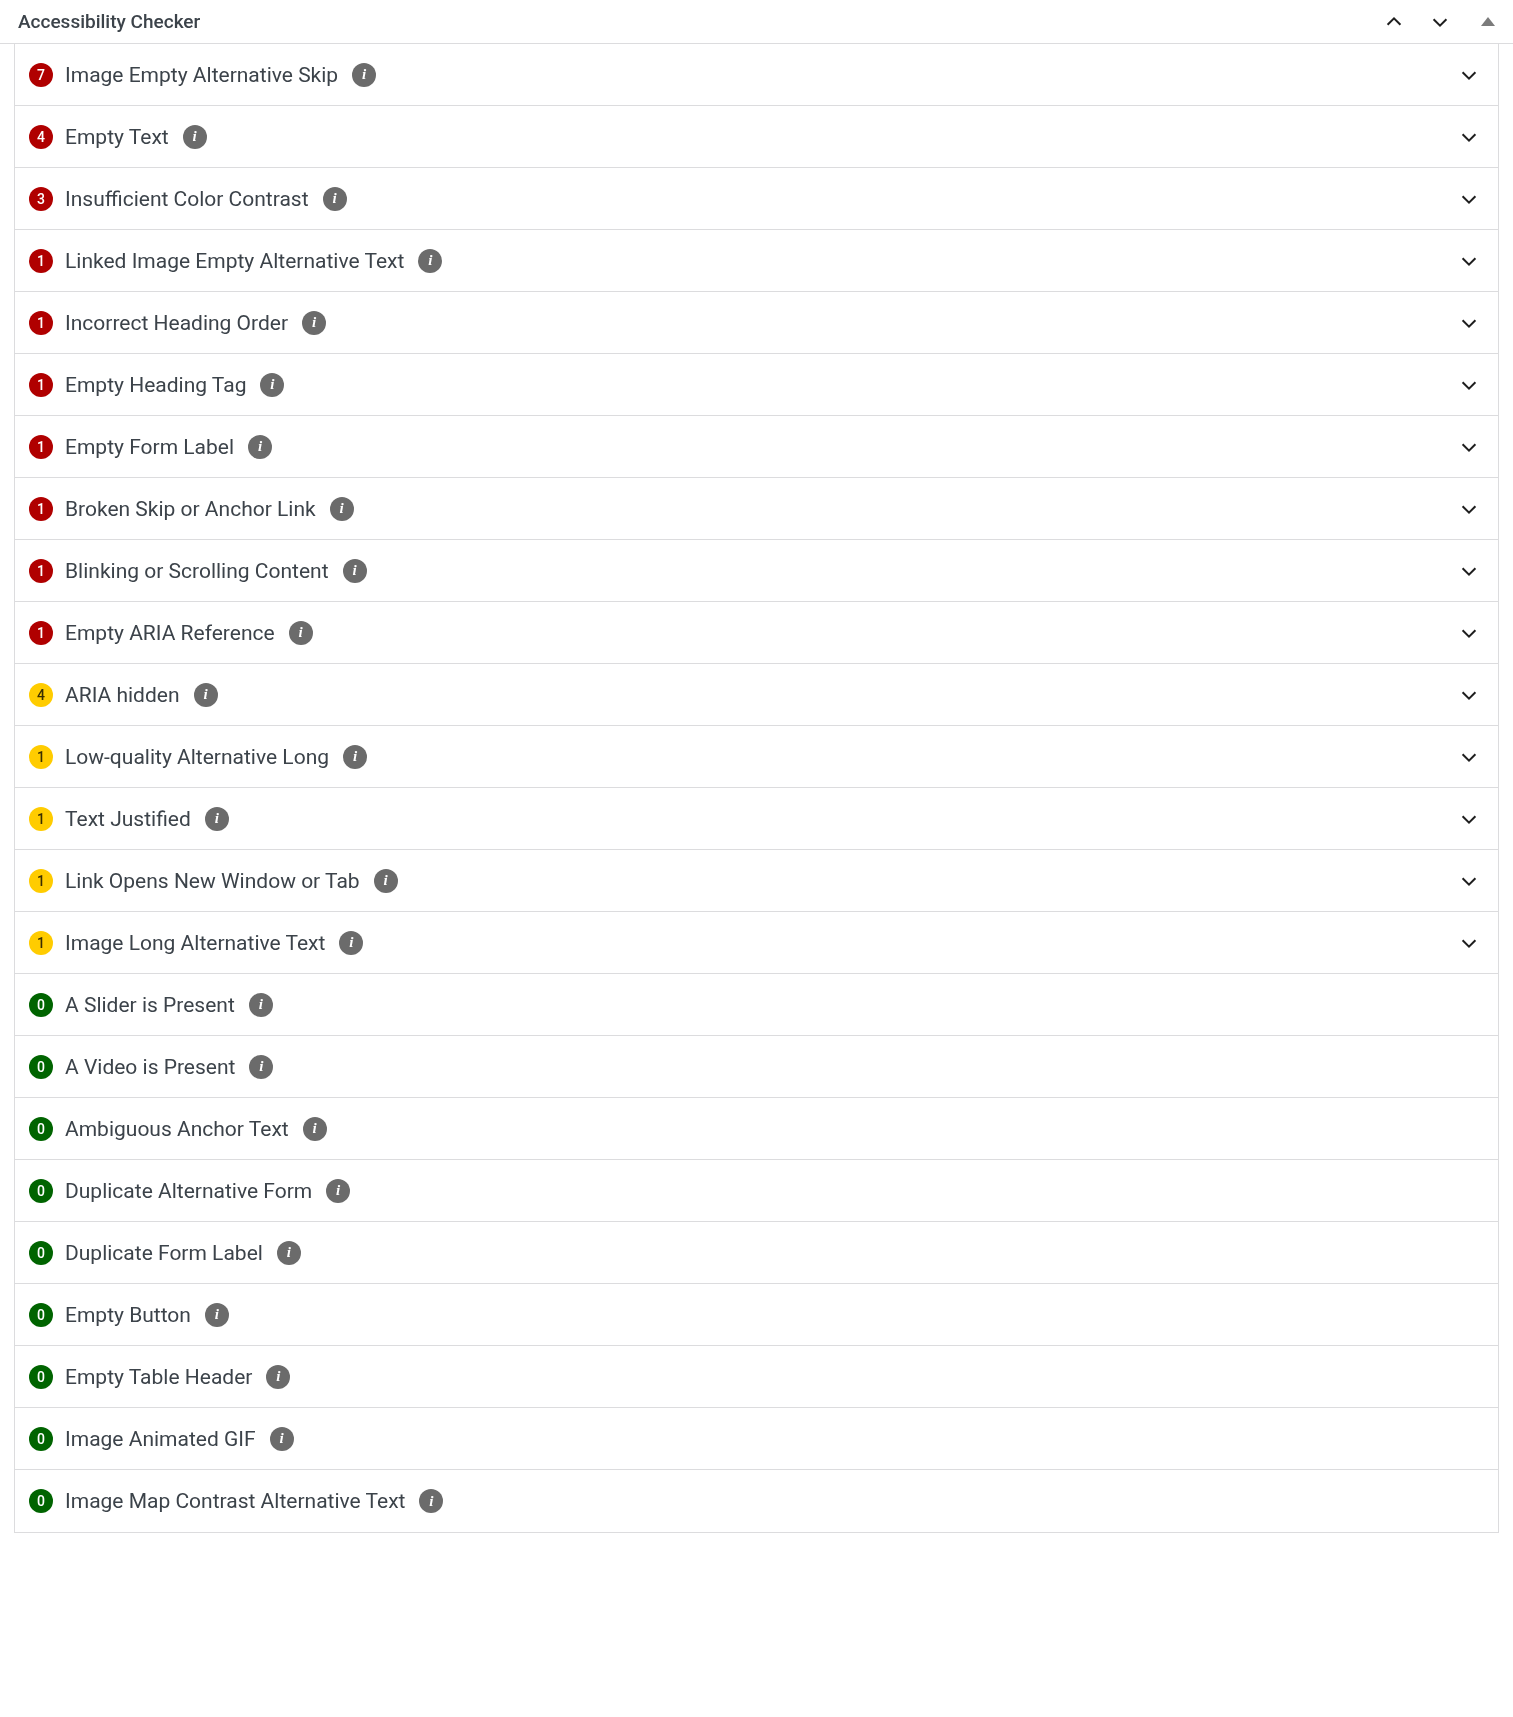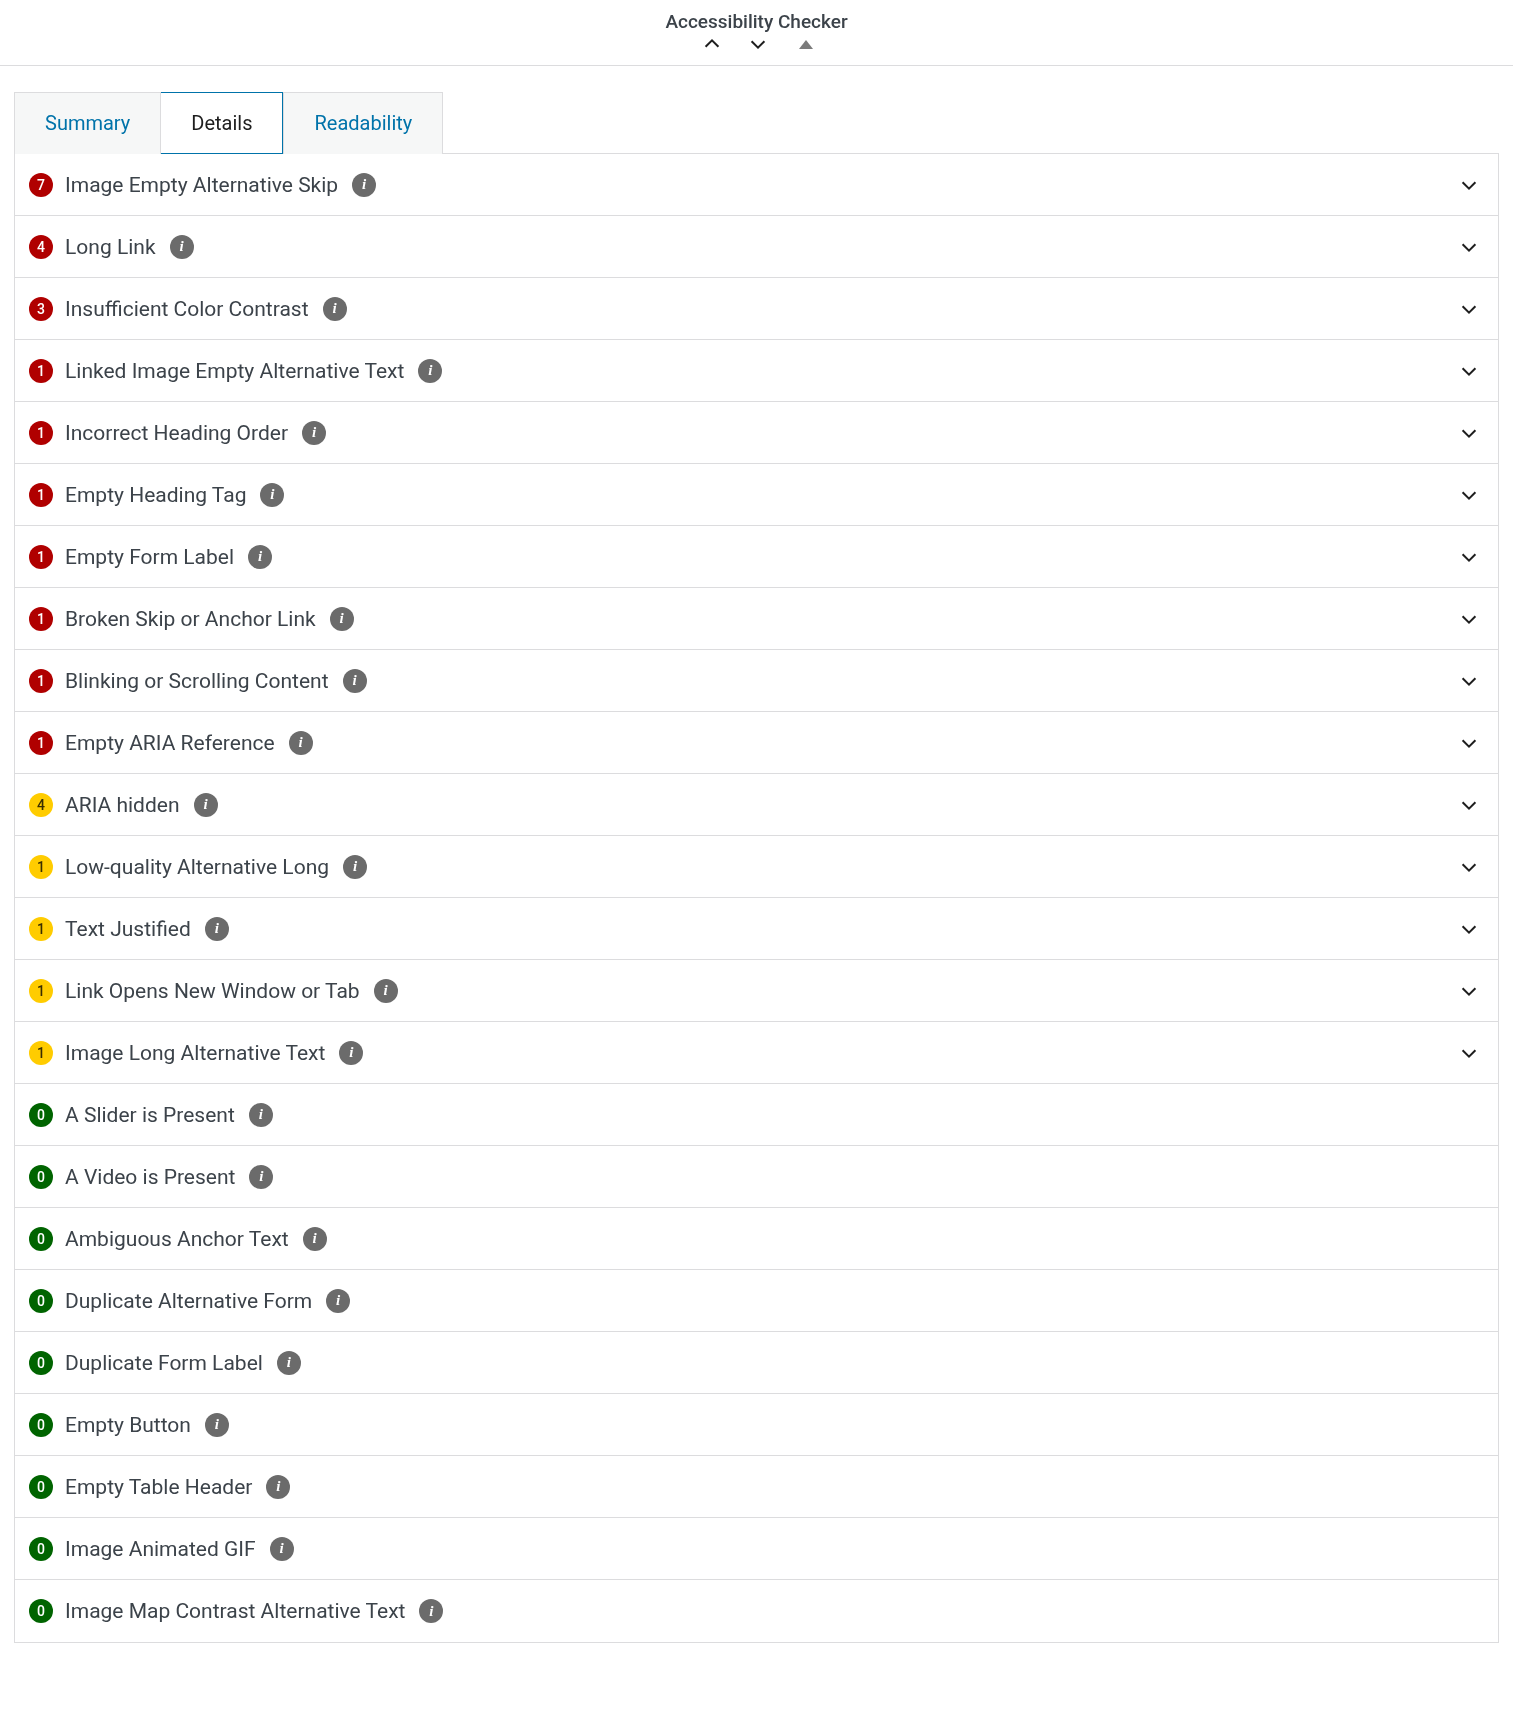--- a/index.html
+++ b/index.html
@@ -12,21 +12,20 @@
   .panel {
     width: 100%;
   }
   .panel-header {
     display: flex;
     align-items: center;
     justify-content: space-between;
     padding: 10px 18px 10px 18px;
     border-bottom: 1px solid #dcdcde;
     position: relative;
-    flex-direction: column;
   }
   .panel-title {
     font-size: 19px;
     font-weight: 500;
     color: #3c434a;
   }
   .panel-header-controls {
     display: flex;
     align-items: center;
     gap: 24px;
@@ -153,40 +152,35 @@
       <span class="chev">
         <svg viewBox="0 0 24 24">
             <polyline points="5 9 12 16 19 9"></polyline>
           </svg>
       </span>
       <span class="tri-up"></span>
     </div>
   </div>
 
   <div class="content-area">
-    <div class="tabs" id="tab-bar">
-        <div class="tab">Summary</div>
-        <div class="tab active">Details</div>
-        <div class="tab">Readability</div>
-      </div>
     <div class="issue-list" id="issue-list">
         <div class="issue-row">
           <span class="count-badge error">7</span>
           <span class="issue-title">Image Empty Alternative Skip</span>
           <span class="info-icon">i</span>
           <span class="row-spacer"></span>
           <span class="expand-chev">
             <svg viewBox="0 0 24 24">
               <polyline points="5 9 12 16 19 9"></polyline>
             </svg>
           </span>
         </div>
         <div class="issue-row">
           <span class="count-badge error">4</span>
-          <span class="issue-title">Long Link</span>
+          <span class="issue-title">Empty Text</span>
           <span class="info-icon">i</span>
           <span class="row-spacer"></span>
           <span class="expand-chev">
             <svg viewBox="0 0 24 24">
               <polyline points="5 9 12 16 19 9"></polyline>
             </svg>
           </span>
         </div>
         <div class="issue-row">
           <span class="count-badge error">3</span>

